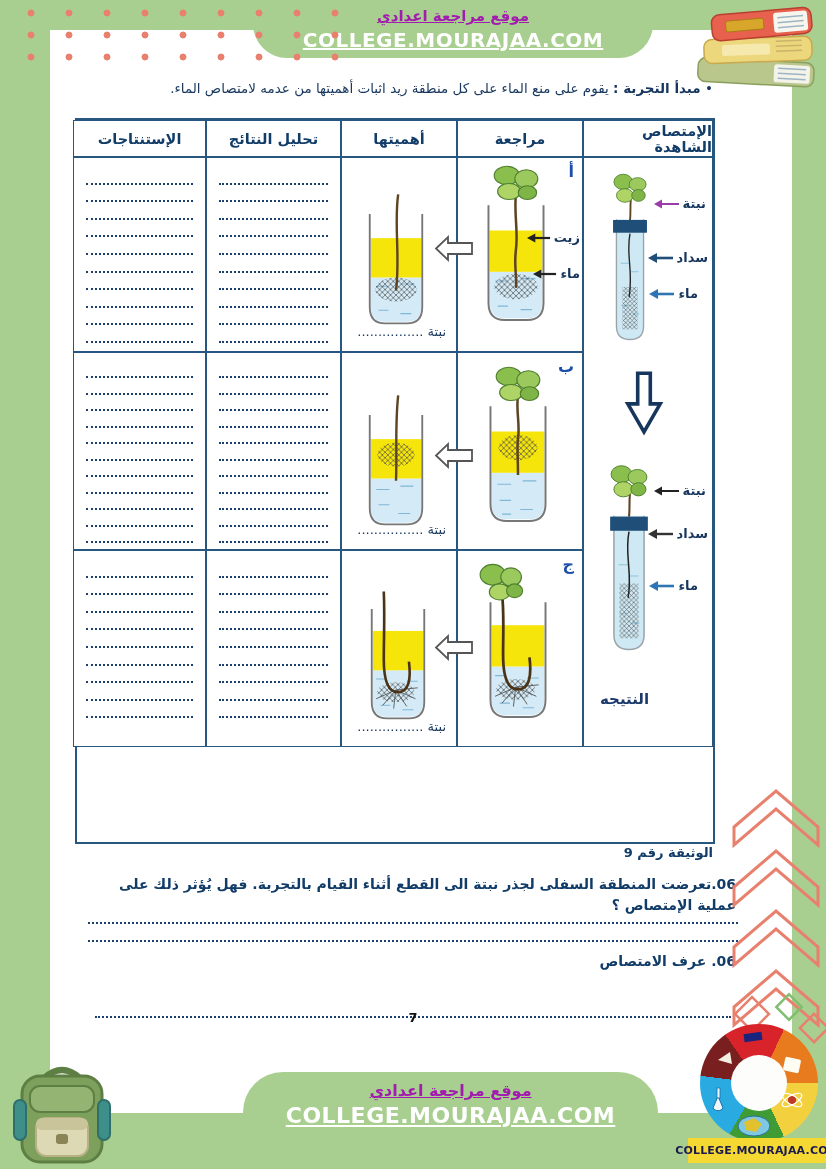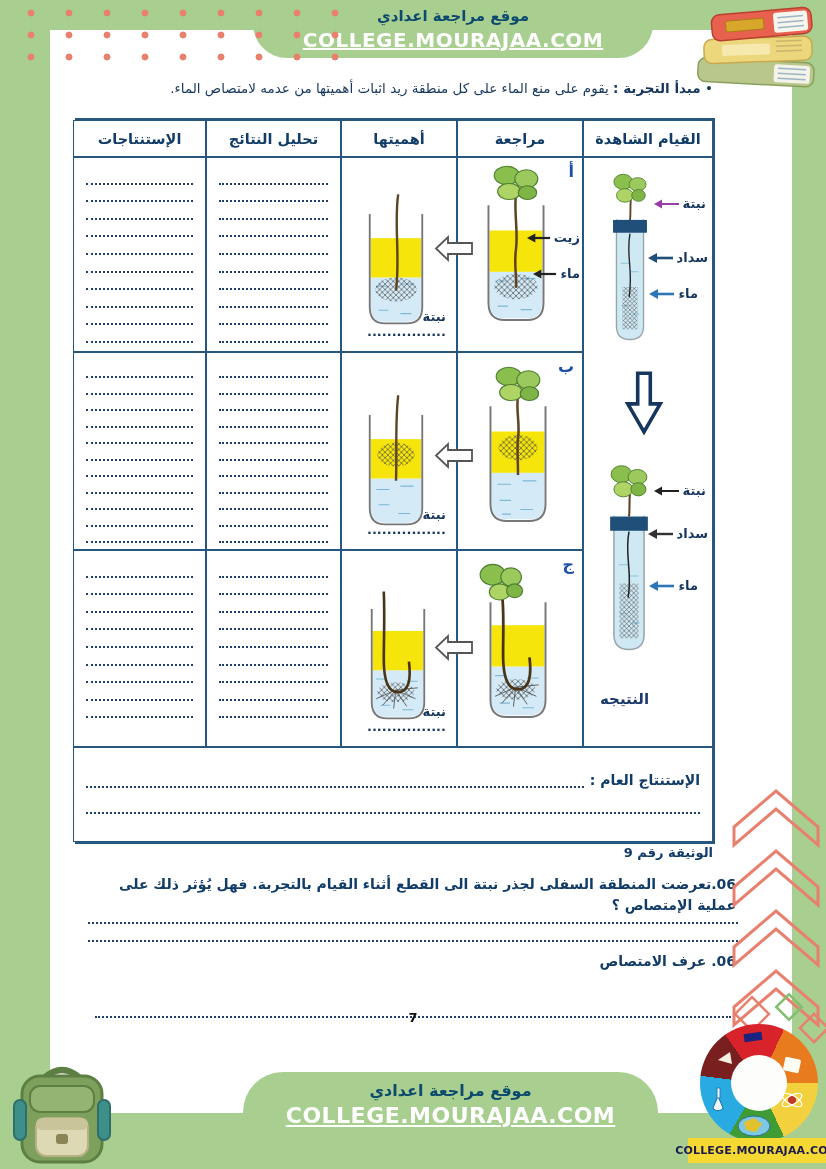--- a/index.html
+++ b/index.html
@@ -9,21 +9,21 @@
     background:#a9cf90;
     font-family:"DejaVu Sans", sans-serif;
     color:#17365d;
   }
   .page { position:absolute; left:50px; top:30px; width:742px; height:1083px; background:#ffffff; z-index:1; }
 
   
   .banner-top { position:absolute; left:253px; top:0; width:400px; height:58px; background:#a9cf90; border-radius:0 0 34px 34px; z-index:3; text-align:center; padding-top:6px; }
   .banner-bottom-band { position:absolute; left:0; bottom:0; width:826px; height:56px; background:#a9cf90; z-index:2; }
   .banner-bottom { position:absolute; left:243px; top:1072px; width:415px; height:97px; background:#a9cf90; border-radius:40px 40px 0 0; z-index:3; text-align:center; padding-top:8px; }
-  .banner-ar { color:#0c4a6e; font-weight:bold; font-size:15px; line-height:1.4; }
+  .banner-ar { color:#a21caf; font-weight:bold; font-size:15px; text-decoration:underline; line-height:1.4; }
   .banner-domain { color:#fff; font-weight:bold; font-size:20px; text-decoration:underline; letter-spacing:.5px; line-height:1.3; }
 
   
   .dots { position:absolute; left:0; top:0; width:348px; height:66px; z-index:4;
     background-image:radial-gradient(circle,#e97f6d 3.1px, rgba(0,0,0,0) 3.8px);
     background-size:38px 22px; background-position:12px 2px; }
   .books { position:absolute; right:2px; top:0; z-index:4; }
   .chevrons { position:absolute; right:2px; top:775px; z-index:4; }
   .backpack { position:absolute; left:6px; top:1056px; z-index:5; }
   .logo-wrap { position:absolute; right:0; top:1000px; width:138px; height:169px; z-index:6; }
@@ -44,21 +44,21 @@
     grid-template-rows:37px 195px 198px 197px 95px;
     border:2px solid #27567f; }
   .cell { border:1px solid #27567f; position:relative; overflow:visible; background:#fff; }
   .th { display:flex; align-items:center; justify-content:center; font-weight:bold; font-size:14.5px; color:#123c68; }
   .ctl { grid-row:2 / span 3; }
   .span-all { grid-column:1 / -1; }
 
   .letter { position:absolute; top:4px; left:auto; right:8px; color:#1d4fa8; font-weight:bold; font-size:16px; }
   .lbl { position:absolute; display:flex; direction:ltr; align-items:center; gap:3px; font-weight:bold; font-size:13px; color:#17365d; white-space:nowrap; }
   .lbl svg { display:block; }
-  .cap { position:absolute; bottom:12px; right:10px; direction:rtl; font-weight:bold; font-size:13px; color:#17365d; }
+  .cap { position:absolute; bottom:12px; right:10px; direction:rtl; font-weight:normal; font-size:13px; color:#17365d; }
   .natija { position:absolute; left:16px; top:532px; font-weight:bold; font-size:15px; color:#1b3a6b; }
   .res-arrow { position:absolute; right:-18px; top:78px; z-index:3; }
 
   .dotlines { position:absolute; inset:0; padding:9px 12px 6px; display:flex; flex-direction:column; }
   .dl { border-bottom:2px dotted #1c3f6e; height:17.6px; }
 
   .gen { padding:24px 12px 0; direction:rtl; }
   .gen-line1 { display:flex; align-items:flex-end; gap:6px; }
   .gen-label { font-weight:bold; font-size:14px; color:#123c68; white-space:nowrap; }
   .leader { flex:1; border-bottom:2px dotted #1c3f6e; height:14px; }
@@ -125,21 +125,21 @@
 <div class="intro">
   <span>•</span>
   <span class="b">مبدأ التجربة :</span>
   <span>يقوم على منع الماء على كل منطقة ريد اثبات أهميتها من عدمه لامتصاص الماء.</span>
 </div>
 
 
 <div class="xtable">
 
   <div class="cell th">
-      <span>القيام الشاهدة</span>
+      <span>الإمتصاص الشاهدة</span>
     </div>
   <div class="cell th">
       <span>مراجعة</span>
     </div>
   <div class="cell th">
       <span>أهميتها</span>
     </div>
   <div class="cell th">
       <span>تحليل النتائج</span>
     </div>
@@ -457,27 +457,20 @@
         <i class="dl"></i>
         <i class="dl"></i>
         <i class="dl"></i>
         <i class="dl"></i>
         <i class="dl"></i>
         <i class="dl"></i>
         <i class="dl"></i>
       </div>
   </div>
 
-  <div class="cell span-all gen">
-    <div class="gen-line1">
-      <span class="gen-label">الإستنتاج العام :</span>
-      <div class="leader"></div>
-    </div>
-    <div class="gen-line2"></div>
-  </div>
 </div>
 
 
 <div class="docref">الوثيقة رقم 9</div>
 <div class="q1">06.تعرضت المنطقة السفلى لجذر نبتة الى القطع أثناء القيام بالتجربة. فهل يُؤثر ذلك على عملية الإمتصاص ؟</div>
 <div class="q1lines">
   <div class="qline"></div>
   <div class="qline"></div>
 </div>
 <div class="q2">06. عرف الامتصاص</div>

